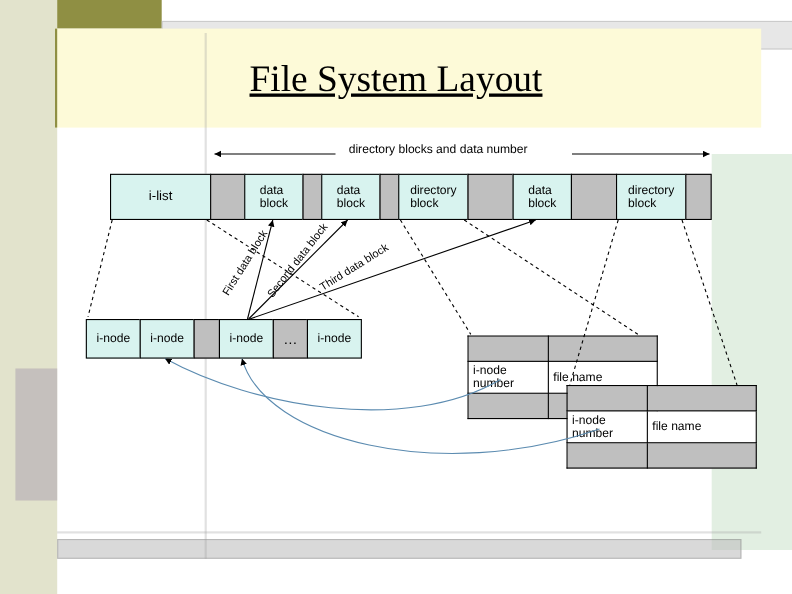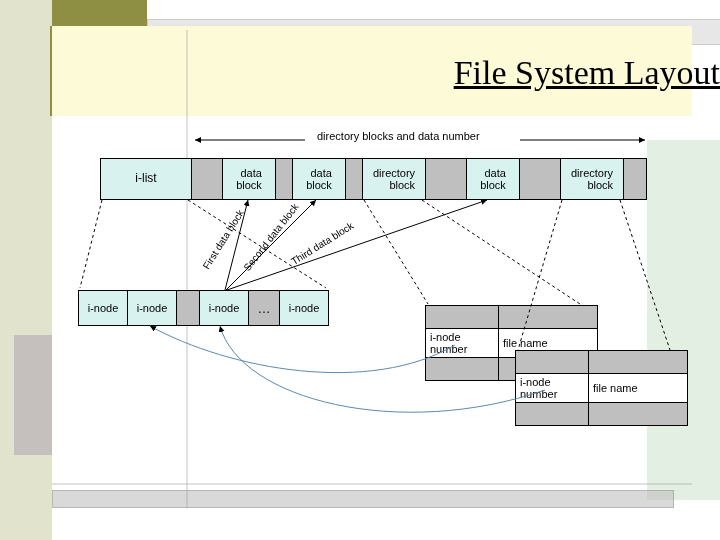--- a/index.html
+++ b/index.html
@@ -11,34 +11,34 @@
     background: #fff;
     overflow: hidden;
   }
   .bg-frame {
     position: absolute;
   }
   .title {
     position: absolute;
     top: 54px;
     width: 100%;
-    text-align: right;
+    text-align: center;
     font-family: "Times New Roman", serif;
     font-size: 34px;
     text-decoration: underline;
     color: #000;
   }
   .block {
     position: absolute;
     border: 1px solid #000;
     background: #d8f3ef;
     display: flex;
     align-items: center;
     justify-content: center;
-    text-align: right;
+    text-align: left;
     font-size: 12px;
     line-height: 1.1;
   }
   .graybox {
     position: absolute;
     background: #bfbfbf;
     border: 1px solid #000;
   }
   .small {
     font-size: 11px;

